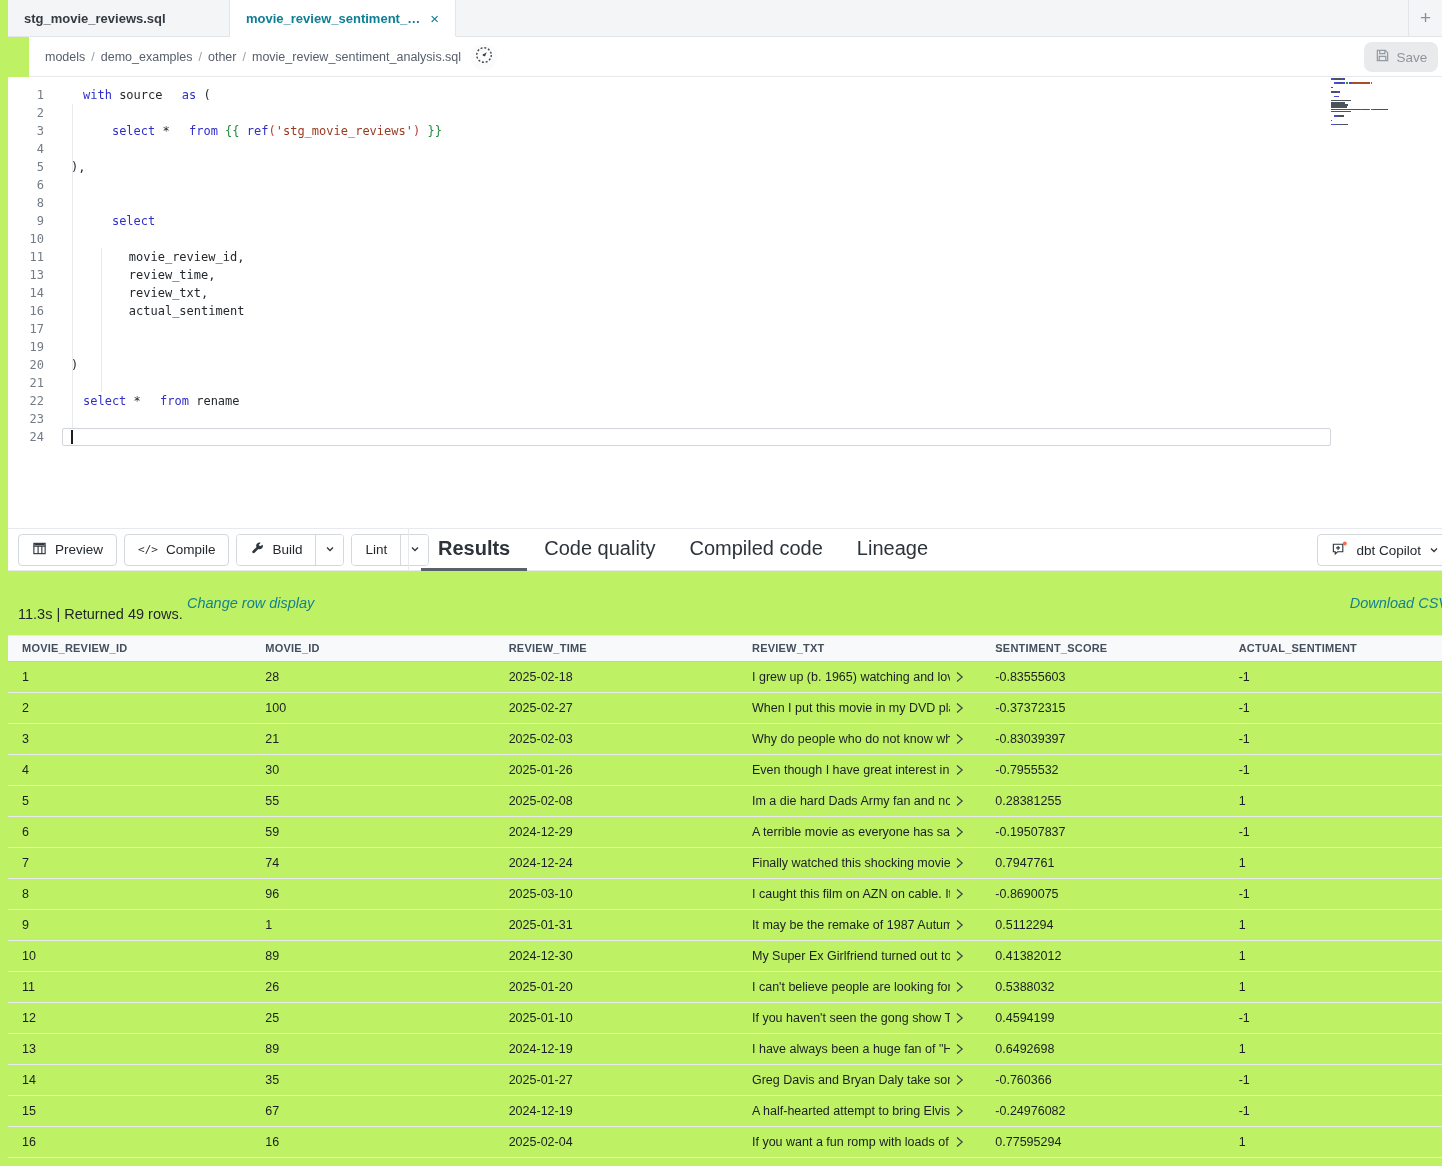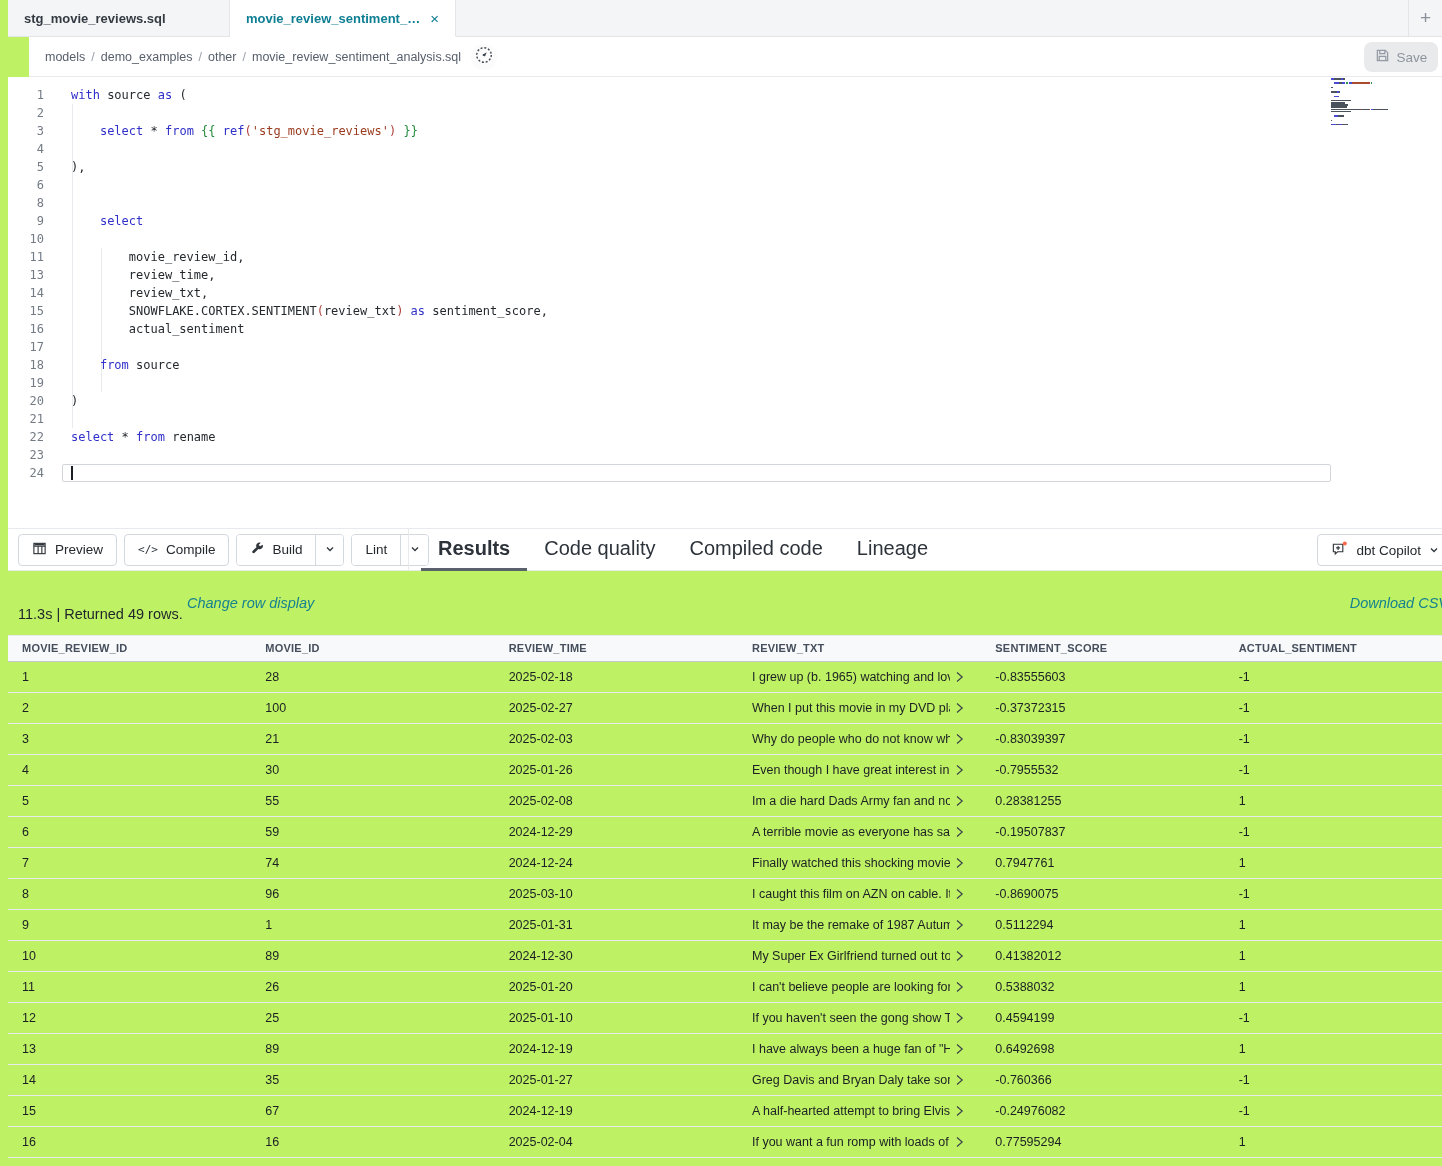--- a/index.html
+++ b/index.html
@@ -22,21 +22,21 @@
   .breadcrumb { font-size:12.5px; color:#575f6b; display:flex; gap:6px; align-items:center; }
   .crumb-sep { color:#9aa1aa; }
   .compass-btn { margin-left:10px; width:26px; height:26px; border-radius:50%; background:#fbfbfc; border:none; display:flex; align-items:center; justify-content:center; cursor:pointer; }
   .save-btn { position:absolute; right:4px; top:5px; height:30px; width:74px; background:#e9eaec; border:none; border-radius:8px; display:flex; align-items:center; justify-content:center; gap:7px; font-size:13.5px; color:#8e959e; font-family:inherit; cursor:default; }
 
   
   .editor { position:relative; height:451px; background:#fff; padding-top:9px; font-family:"DejaVu Sans Mono", monospace; font-size:12px; overflow:hidden; }
   .line { position:relative; height:18px; line-height:18px; white-space:pre; }
   .ln { display:inline-block; width:36px; text-align:right; color:#737b85; margin-right:27px; font-size:12px; }
   .code { white-space:pre; }
-  .tk-k { color:#2f2fc9; } .tk-f { color:#2f2fc9; }
+  .tk-k { color:#2f2fc9;margin-left:12px; } .tk-f { color:#2f2fc9; }
   .tk-p { color:#24292e; }
   .tk-s { color:#9a3b1f; }
   .tk-j { color:#1f8a3b; }
   .tk-r { color:#b0413a; }
   .curbox { position:absolute; left:54px; width:1269px; top:0; height:18px; border:1px solid #d2d6db; border-radius:2px; pointer-events:none; }
   .caret { position:absolute; left:63px; top:2px; width:1.5px; height:14px; background:#1b1f24; }
   .indent-guide { position:absolute; width:1px; background:#e8eaed; }
   #guide-a { left:64px; top:27px; height:324px; }
   #guide-b { left:93px; top:171px; height:144px; }
   .minimap { position:absolute; top:1px; right:39px; width:72px; }
@@ -135,24 +135,22 @@
         <div class="line"><span class="ln">3</span><span class="code"><span class="tk-p">    </span><span class="tk-k">select</span><span class="tk-p"> * </span><span class="tk-k">from</span><span class="tk-p"> </span><span class="tk-j">{{</span><span class="tk-p"> </span><span class="tk-f">ref</span><span class="tk-r">(</span><span class="tk-s">'stg_movie_reviews'</span><span class="tk-r">)</span><span class="tk-p"> </span><span class="tk-j">}}</span></span></div>
         <div class="line"><span class="ln">4</span><span class="code"></span></div>
         <div class="line"><span class="ln">5</span><span class="code"><span class="tk-p">),</span></span></div>
         <div class="line"><span class="ln">6</span><span class="code"></span></div>
         <div class="line"><span class="ln">8</span><span class="code"></span></div>
         <div class="line"><span class="ln">9</span><span class="code"><span class="tk-p">    </span><span class="tk-k">select</span></span></div>
         <div class="line"><span class="ln">10</span><span class="code"></span></div>
         <div class="line"><span class="ln">11</span><span class="code"><span class="tk-p">        movie_review_id,</span></span></div>
         <div class="line"><span class="ln">13</span><span class="code"><span class="tk-p">        review_time,</span></span></div>
         <div class="line"><span class="ln">14</span><span class="code"><span class="tk-p">        review_txt,</span></span></div>
-        <div class="line"><span class="ln">15</span><span class="code"><span class="tk-p">        SNOWFLAKE.CORTEX.SENTIMENT</span><span class="tk-r">(</span><span class="tk-p">review_txt</span><span class="tk-r">)</span><span class="tk-p"> </span><span class="tk-k">as</span><span class="tk-p"> sentiment_score,</span></span></div>
         <div class="line"><span class="ln">16</span><span class="code"><span class="tk-p">        actual_sentiment</span></span></div>
         <div class="line"><span class="ln">17</span><span class="code"></span></div>
-        <div class="line"><span class="ln">18</span><span class="code"><span class="tk-p">    </span><span class="tk-k">from</span><span class="tk-p"> source</span></span></div>
         <div class="line"><span class="ln">19</span><span class="code"></span></div>
         <div class="line"><span class="ln">20</span><span class="code"><span class="tk-p">)</span></span></div>
         <div class="line"><span class="ln">21</span><span class="code"></span></div>
         <div class="line"><span class="ln">22</span><span class="code"><span class="tk-k">select</span><span class="tk-p"> * </span><span class="tk-k">from</span><span class="tk-p"> rename</span></span></div>
         <div class="line"><span class="ln">23</span><span class="code"></span></div>
         <div class="line current"><span class="ln">24</span><span class="code"></span><span class="curbox"></span><span class="caret"></span></div>
       </div>
     <div class="minimap" id="minimap">
         <div class="mm-line">
           <span class="mm mm-k" style="width: 3.4px;"></span>

